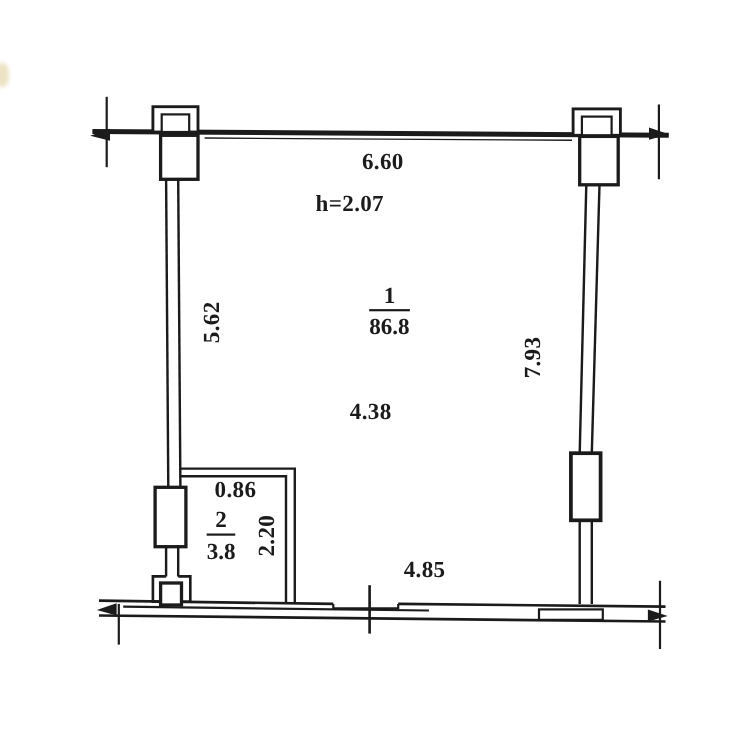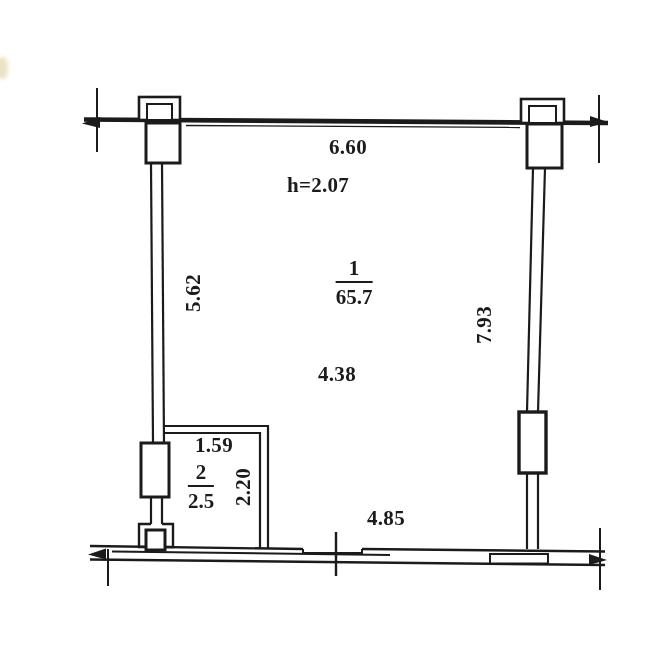--- a/index.html
+++ b/index.html
@@ -103,32 +103,32 @@
       <path d="M600,528 L600,590" stroke-width="2"></path>
       <path d="M607,560 L589,554 L589,565 Z" fill="#1b1b1b" stroke="none"></path>
     </g>
   </svg>
 
   <div class="hlabel" style="left:348px;top:147px">6.60</div>
   <div class="hlabel" style="left:318px;top:185px">h=2.07</div>
 
   <div class="fraction" style="left:354px;top:257px">
     <span class="num">1</span>
-    <span class="den">65.7</span>
+    <span class="den">86.8</span>
   </div>
 
   <div class="hlabel" style="left:337px;top:374px">4.38</div>
 
   <div class="vlabel" style="left:193px;top:293px">5.62</div>
   <div class="vlabel" style="left:484px;top:325px">7.93</div>
 
-  <div class="hlabel" style="left:214px;top:445px">1.59</div>
+  <div class="hlabel" style="left:214px;top:445px">0.86</div>
 
   <div class="fraction" style="left:201px;top:461px">
     <span class="num">2</span>
-    <span class="den">2.5</span>
+    <span class="den">3.8</span>
   </div>
 
   <div class="vlabel" style="left:243px;top:487px">2.20</div>
 
   <div class="hlabel" style="left:386px;top:518px">4.85</div>
 
 </div>
 
 </body></html>

